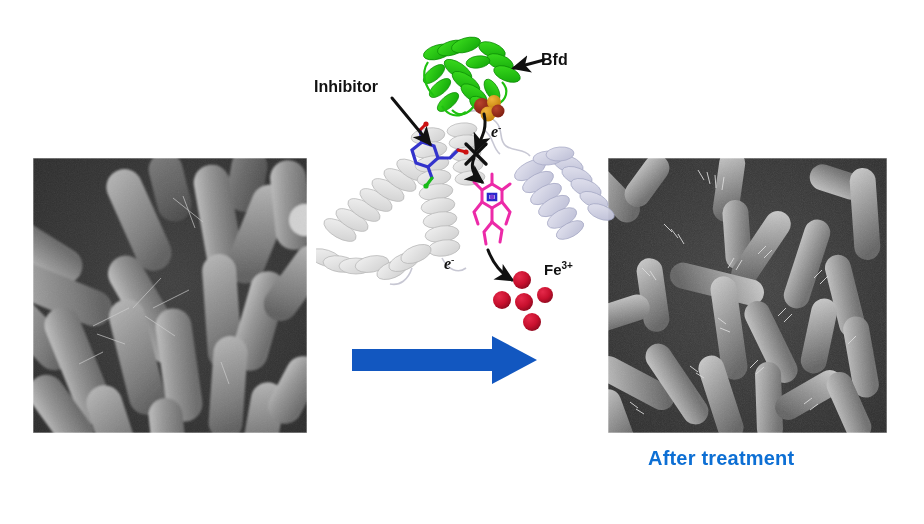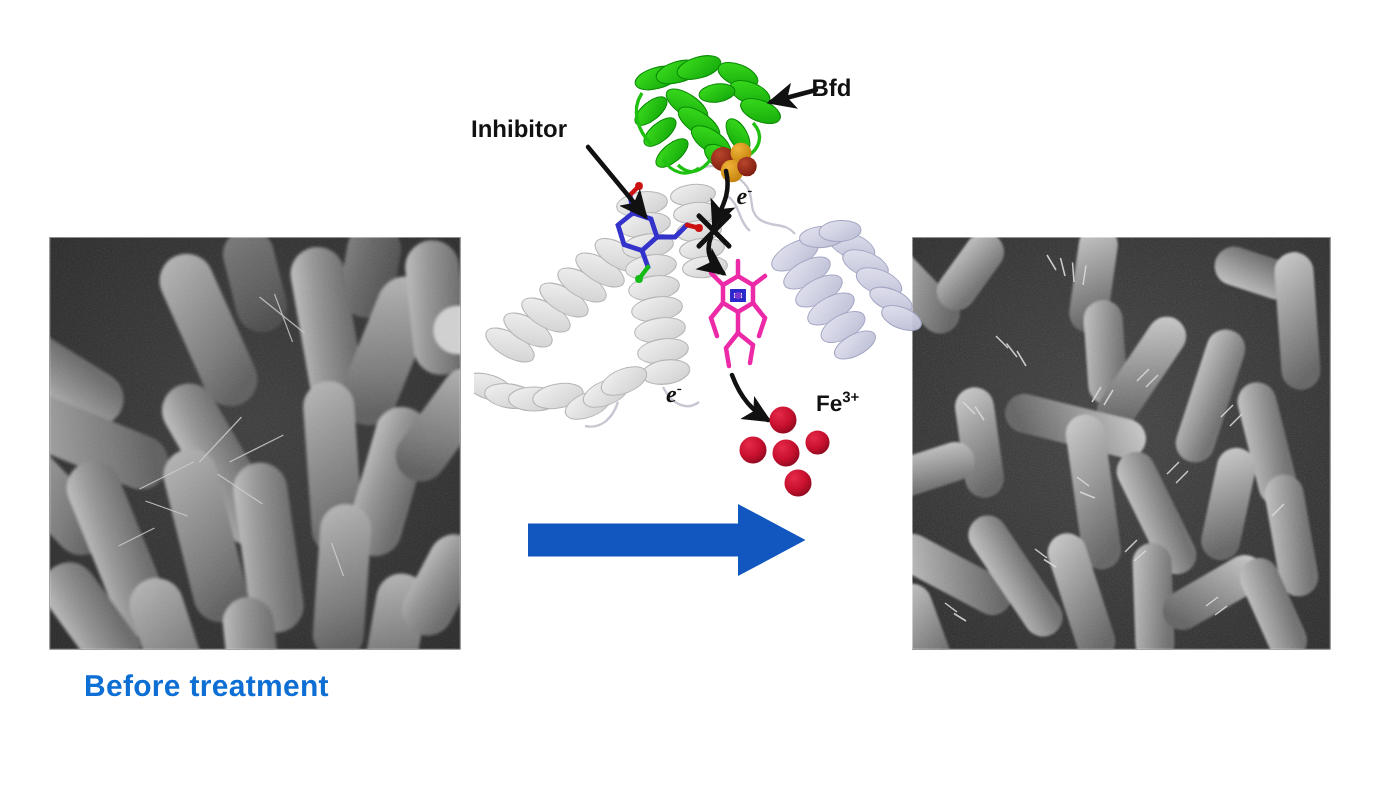--- a/index.html
+++ b/index.html
@@ -161,21 +161,20 @@
         <path d="M64 176 L92 186"></path>
         <path d="M188 204 L196 226"></path>
         <path d="M46 206 L70 194"></path>
       </g>
 
       <rect width="274" height="275" fill="none" filter="url(#grainB)" opacity="0.5"></rect>
       <rect width="274" height="275" fill="none" stroke="#ffffff" stroke-width="1" opacity="0.6"></rect>
     </svg>
   </div>
 
-  <div class="caption" style="left:56px; top:447px;">Before treatment</div>
 
   <div class="sem-panel" style="left:608px; top:158px; width:279px; height:275px;">
     <svg class="sem-svg" viewBox="0 0 279 275" preserveAspectRatio="none">
       <defs>
         <radialGradient id="bgA" cx="50%" cy="45%" r="78%">
           <stop offset="0%" stop-color="#434343"></stop>
           <stop offset="100%" stop-color="#2b2b2b"></stop>
         </radialGradient>
         <linearGradient id="cellA" x1="0%" y1="0%" x2="22%" y2="100%">
           <stop offset="0%" stop-color="#d0d0d0"></stop>
@@ -261,20 +260,21 @@
         <path d="M196 246 L204 240"></path>
           <path d="M202 252 L210 246"></path>
         <path d="M240 186 L248 178"></path>
       </g>
 
       <rect width="279" height="275" fill="none" filter="url(#grainA)" opacity="0.55"></rect>
       <rect width="279" height="275" fill="none" stroke="#ffffff" stroke-width="1" opacity="0.6"></rect>
     </svg>
   </div>
 
+  <div class="caption" style="left:648px; top:447px;">After treatment</div>
 
   <div id="structure">
     <svg width="320" height="320" viewBox="0 0 320 320">
       <defs>
         <linearGradient id="helixGray" x1="0%" y1="0%" x2="100%" y2="100%">
           <stop offset="0%" stop-color="#f2f2f2"></stop>
           <stop offset="100%" stop-color="#cfcfcf"></stop>
         </linearGradient>
         <linearGradient id="helixLav" x1="0%" y1="0%" x2="100%" y2="100%">
           <stop offset="0%" stop-color="#e3e3ef"></stop>

